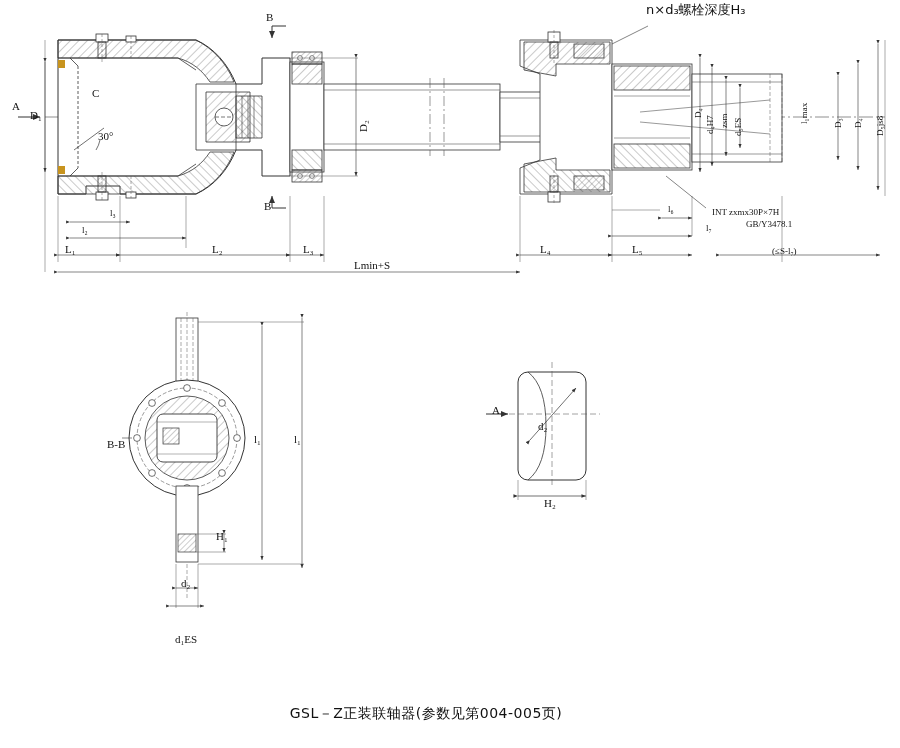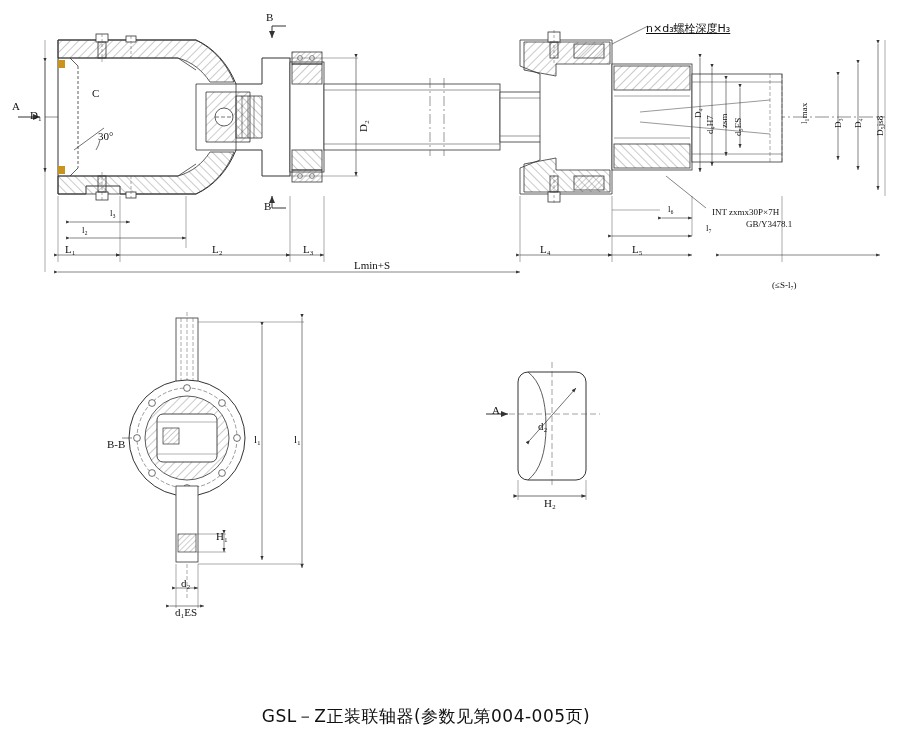--- a/index.html
+++ b/index.html
@@ -6,21 +6,21 @@
   body{width:900px;height:748px;position:relative;overflow:hidden;
        font-family:"Liberation Serif", serif;color:#111;}
   #stage{position:absolute;left:0;top:0;width:900px;height:748px;}
   svg#dwg{position:absolute;left:0;top:0;width:900px;height:748px;}
   .lbl{position:absolute;white-space:nowrap;font-family:"Liberation Serif",serif;
        font-size:11px;color:#111;line-height:1;}
   .lbl.sm{font-size:9px;}
   .lbl.cn{font-family:"DejaVu Sans", sans-serif;font-size:11px;}
   .lbl.rot{transform-origin:0 0;}
   .caption{position:absolute;left:0;top:705px;width:852px;text-align:center;
-           font-family:"DejaVu Sans", sans-serif;font-size:17px;color:#111;letter-spacing:0.5px;}
+           font-family:"DejaVu Sans", sans-serif;font-size:14px;color:#111;letter-spacing:0.5px;}
 </style>
 </head>
 <body>
 
 <div id="stage">
 
   <svg id="dwg" viewBox="0 0 900 748">
     <defs>
       <pattern id="hatchR" width="6" height="6" patternUnits="userSpaceOnUse" patternTransform="rotate(45)">
         <line x1="0" y1="0" x2="0" y2="6" stroke="#666" stroke-width="0.7"></line>
@@ -299,21 +299,21 @@
         <line x1="486" y1="414" x2="508" y2="414" stroke="#333" stroke-width="1" marker-end="url(#ar)"></line>
       </g>
 
     </g>
   </svg>
 
   <div class="lbl" style="left:266px;top:12px;">B</div>
   <div class="lbl" style="left:264px;top:201px;">B</div>
   <div class="lbl" style="left:12px;top:101px;">A</div>
 
-  <div class="lbl cn" style="left:646px;top:23px;font-size:11px;text-decoration:underline;">n×d₃螺栓深度H₃</div>
+  <div class="lbl cn" style="left:646px;top:3px;font-size:13px;">n×d₃螺栓深度H₃</div>
 
   <div class="lbl" style="left:92px;top:88px;">C</div>
   <div class="lbl" style="left:98px;top:131px;">30°</div>
 
   <div class="lbl" style="left:30px;top:110px;">D₁</div>
   <div class="lbl rot" style="left:358px;top:132px;transform:rotate(-90deg);">D₂</div>
 
   <div class="lbl rot sm" style="left:706px;top:134px;transform:rotate(-90deg);">d₄H7</div>
   <div class="lbl rot sm" style="left:720px;top:128px;transform:rotate(-90deg);">zsm</div>
   <div class="lbl rot sm" style="left:734px;top:136px;transform:rotate(-90deg);">d₅ES</div>
@@ -329,30 +329,30 @@
 
   <div class="lbl" style="left:65px;top:244px;">L₁</div>
   <div class="lbl" style="left:212px;top:244px;">L₂</div>
   <div class="lbl" style="left:303px;top:244px;">L₃</div>
   <div class="lbl" style="left:540px;top:244px;">L₄</div>
   <div class="lbl" style="left:632px;top:244px;">L₅</div>
   <div class="lbl sm" style="left:668px;top:205px;">l₆</div>
   <div class="lbl sm" style="left:706px;top:224px;text-align:center;">l₇</div>
 
   <div class="lbl" style="left:354px;top:260px;text-align:right;">Lmin+S</div>
-  <div class="lbl sm" style="left:772px;top:247px;margin-top:34px;">(≤S-l₇)</div>
+  <div class="lbl sm" style="left:772px;top:247px;">(≤S-l₇)</div>
 
   <div class="lbl sm" style="left:712px;top:208px;">INT zxmx30P×7H</div>
   <div class="lbl sm" style="left:718px;top:220px;padding-left:28px;">GB/Y3478.1</div>
 
   <div class="lbl" style="left:107px;top:431px;margin-top:8px;">B-B</div>
   <div class="lbl" style="left:254px;top:434px;">l₁</div>
   <div class="lbl" style="left:294px;top:434px;">l₁</div>
   <div class="lbl" style="left:216px;top:531px;">H₁</div>
   <div class="lbl" style="left:181px;top:578px;">d₂</div>
-  <div class="lbl" style="left:175px;top:607px;text-align:right;">d₁ES</div>
+  <div class="lbl" style="left:175px;top:634px;text-align:right;">d₁ES</div>
 
   <div class="lbl" style="left:492px;top:405px;">A</div>
   <div class="lbl" style="left:538px;top:421px;">d₂</div>
   <div class="lbl" style="left:544px;top:498px;">H₂</div>
 
   <div class="caption">GSL－Z正装联轴器(参数见第004-005页)</div>
 </div>
 
 </body></html>

